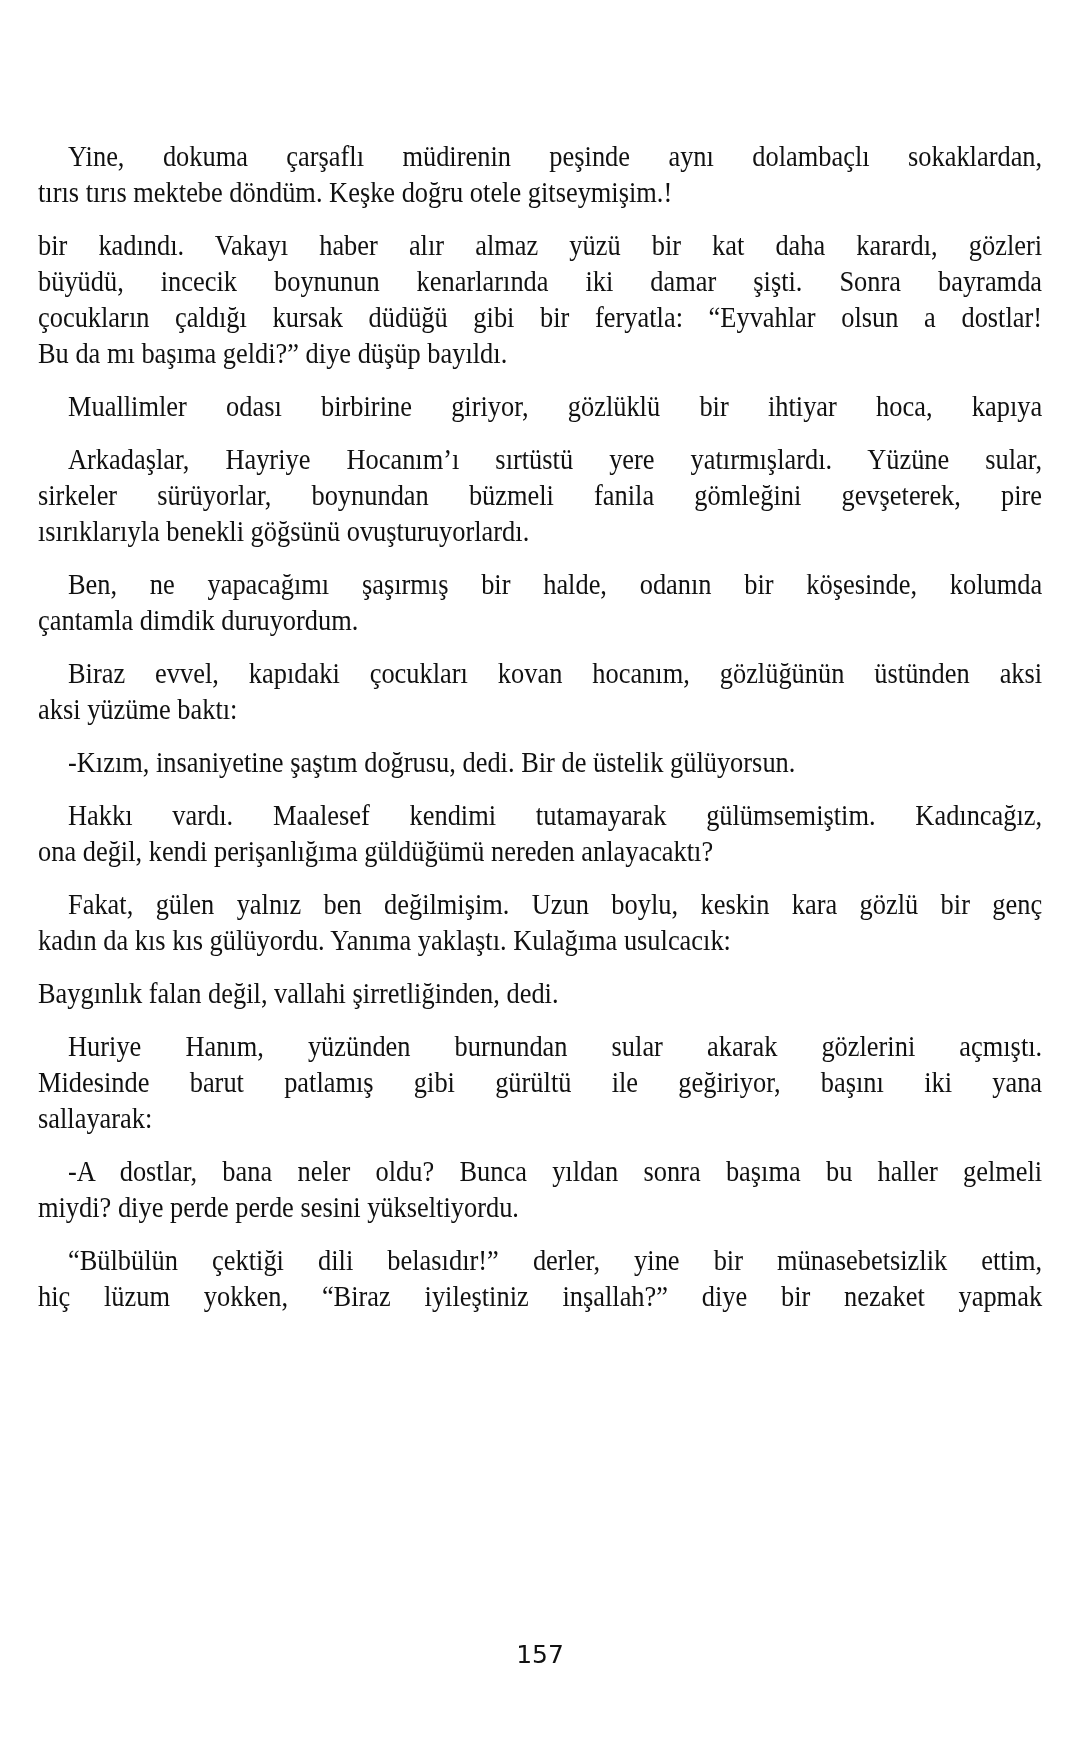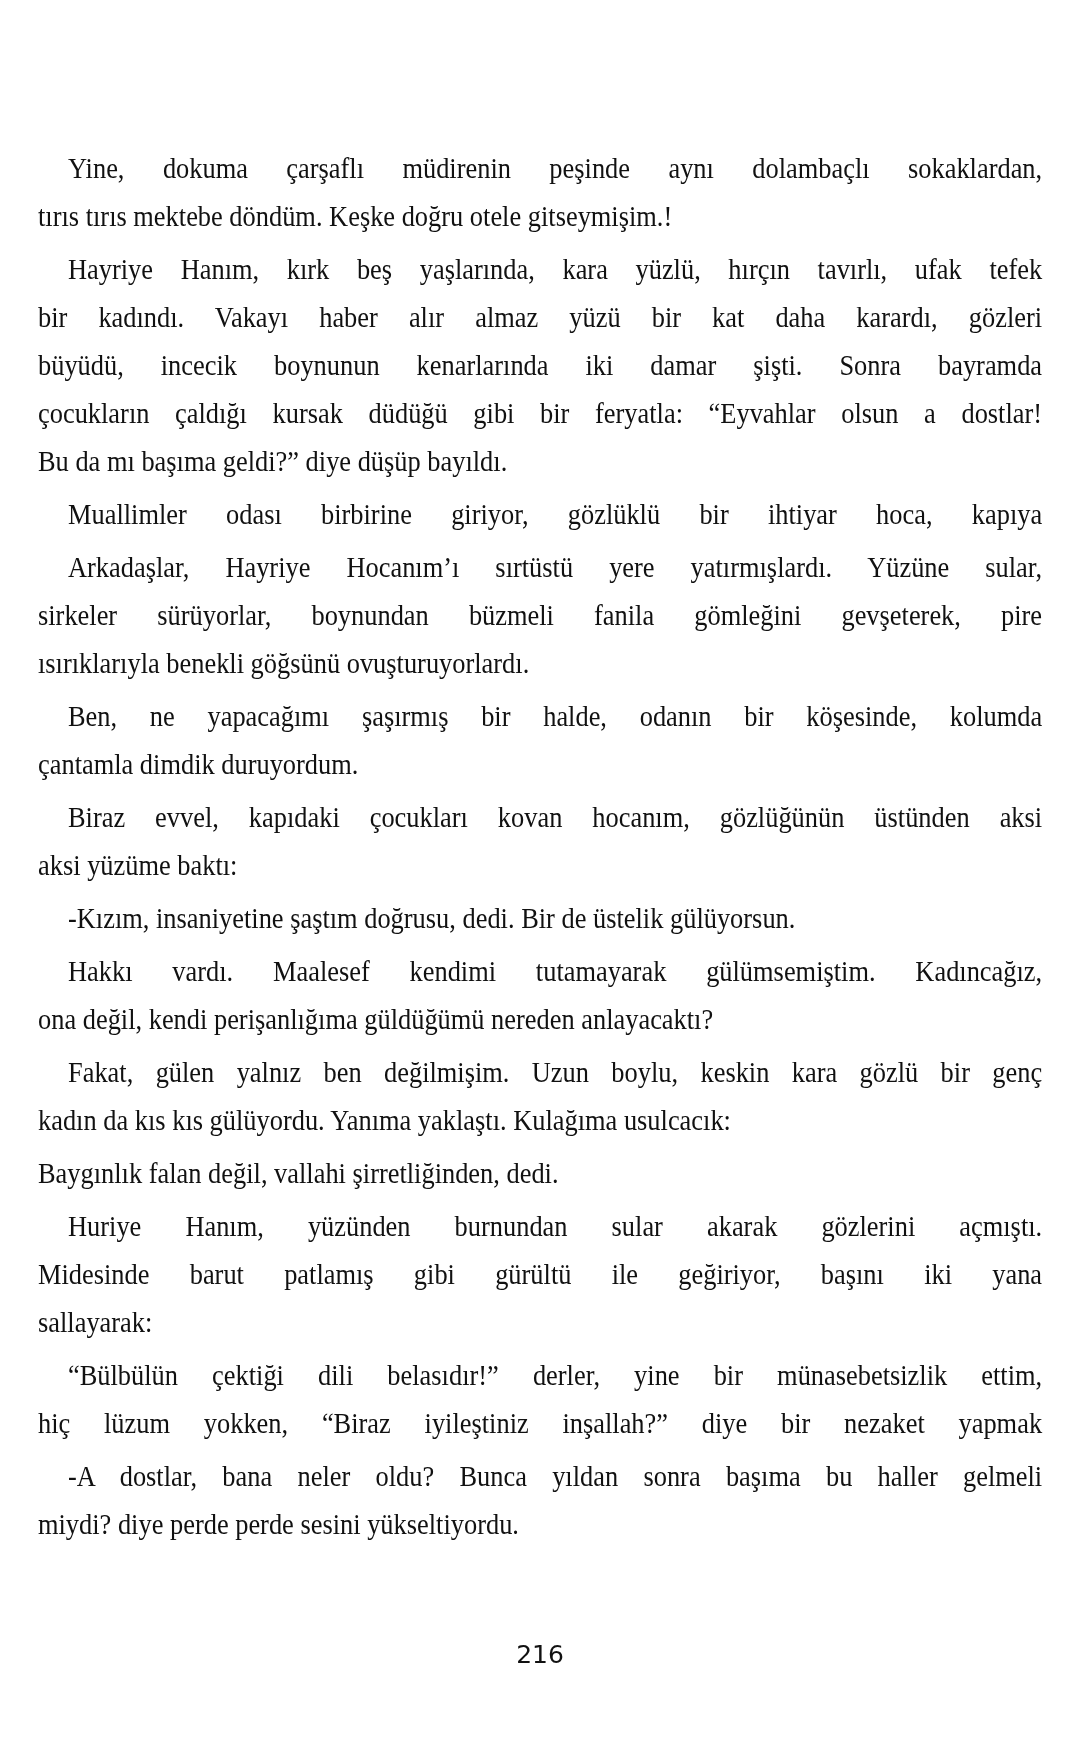--- a/index.html
+++ b/index.html
@@ -21,21 +21,20 @@
       width: 1004px;
     }
     .para {
       margin: 0 0 17px 0;
     }
     .line-wrap {
       height: 36px;
       width: 1004px;
       overflow: visible;
       position: relative;
-      margin-top: 12px;
     }
     .line {
       position: absolute;
       left: 0;
       top: 0;
       width: 1141px; 
       transform: scaleX(0.88);
       transform-origin: left top;
       font-family: "Liberation Serif", "DejaVu Serif", serif;
       font-size: 30px;
@@ -73,23 +72,20 @@
   <div class="para">
     <div class="line-wrap">
         <div class="line first">Yine, dokuma çarşaflı müdirenin peşinde aynı dolambaçlı sokaklardan,</div>
       </div>
     <div class="line-wrap">
         <div class="line last">tırıs tırıs mektebe döndüm. Keşke doğru otele gitseymişim.!</div>
       </div>
   </div>
 
   <div class="para">
-    <div class="line-wrap">
-        <div class="line first">Hayriye Hanım, kırk beş yaşlarında, kara yüzlü, hırçın tavırlı, ufak tefek</div>
-      </div>
     <div class="line-wrap">
         <div class="line">bir kadındı. Vakayı haber alır almaz yüzü bir kat daha karardı, gözleri</div>
       </div>
     <div class="line-wrap">
         <div class="line">büyüdü, incecik boynunun kenarlarında iki damar şişti. Sonra bayramda</div>
       </div>
     <div class="line-wrap">
         <div class="line">çocukların çaldığı kursak düdüğü gibi bir feryatla: “Eyvahlar olsun a dostlar!</div>
       </div>
     <div class="line-wrap">
@@ -170,31 +166,31 @@
     <div class="line-wrap">
         <div class="line">Midesinde barut patlamış gibi gürültü ile geğiriyor, başını iki yana</div>
       </div>
     <div class="line-wrap">
         <div class="line last">sallayarak:</div>
       </div>
   </div>
 
   <div class="para">
     <div class="line-wrap">
+        <div class="line first">-A dostlar, bana neler oldu? Bunca yıldan sonra başıma bu haller gelmeli</div>
+      </div>
+    <div class="line-wrap">
+        <div class="line last">miydi? diye perde perde sesini yükseltiyordu.</div>
+      </div>
+  </div>
+
+  <div class="para">
+    <div class="line-wrap">
         <div class="line first">“Bülbülün çektiği dili belasıdır!” derler, yine bir münasebetsizlik ettim,</div>
       </div>
     <div class="line-wrap">
         <div class="line">hiç lüzum yokken, “Biraz iyileştiniz inşallah?” diye bir nezaket yapmak</div>
       </div>
   </div>
 
-  <div class="para">
-    <div class="line-wrap">
-        <div class="line first">-A dostlar, bana neler oldu? Bunca yıldan sonra başıma bu haller gelmeli</div>
-      </div>
-    <div class="line-wrap">
-        <div class="line last">miydi? diye perde perde sesini yükseltiyordu.</div>
-      </div>
-  </div>
-
 </div>
 
-<div class="page-number">216</div>
+<div class="page-number">157</div>
 
 </body></html>

